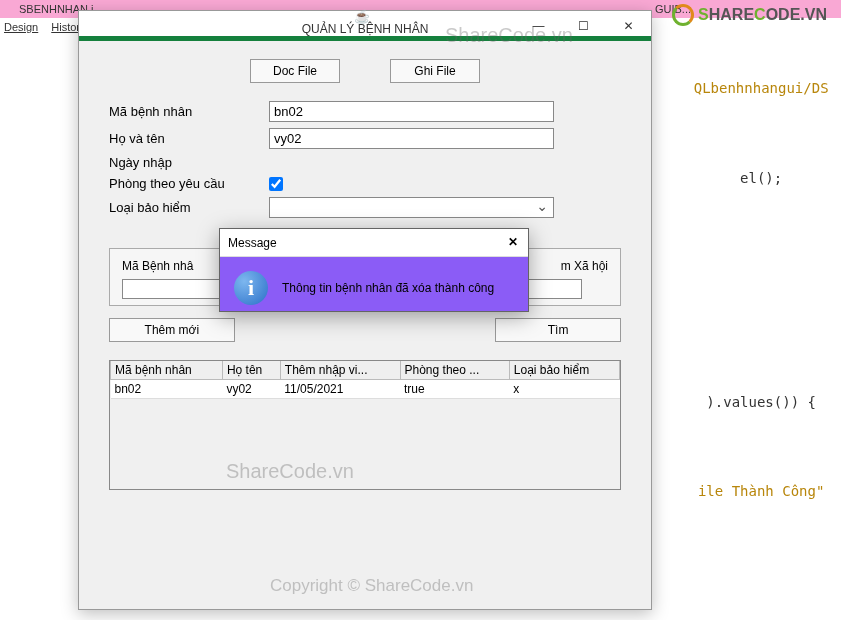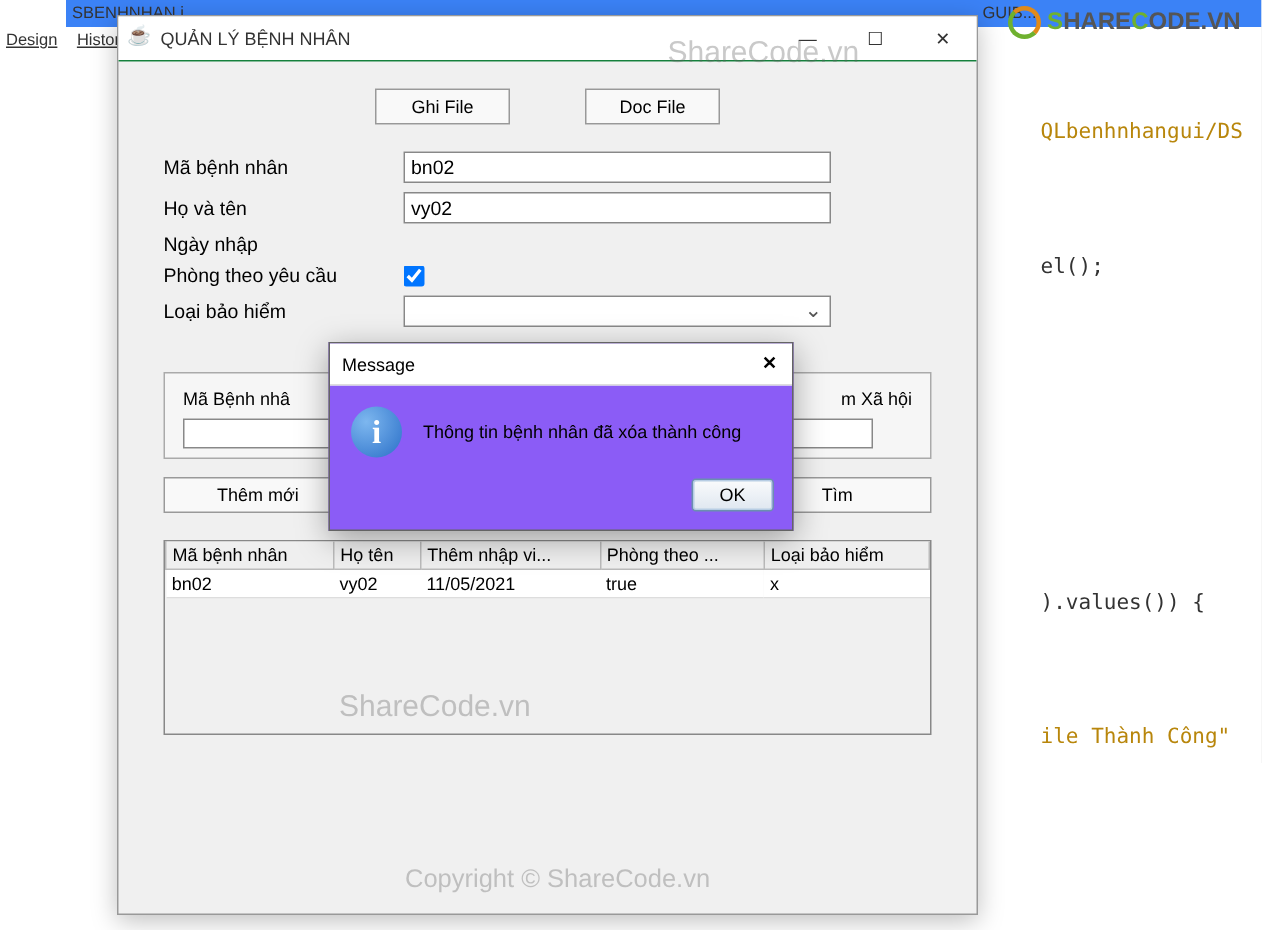--- a/index.html
+++ b/index.html
@@ -13,28 +13,27 @@
     position: relative;
   }
   .bg-ide {
     position: absolute;
     top: 0; left: 0; right: 0; bottom: 0;
     background: #fff;
   }
   .bg-tabs {
     position: absolute;
     top: 0; left: 0; right: 0; height: 18px;
-    background: #3b82f6;
+    background: #f9a8d4;
     font-size: 11px;
     display: flex;
     align-items: center;
-    padding-left: 4px;
+    padding-left: 19px;
     color: #333;
     gap: 30px;
-    margin-left: 44px;
   }
   .bg-toolbar {
     position: absolute;
     top: 18px; left: 0; height: 18px;
     display: flex;
     font-size: 11px;
     color: #333;
     gap: 13px;
     padding-left: 4px;
     align-items: center;
@@ -42,20 +41,21 @@
   }
   .bg-code {
     position: absolute;
     top: 55px;
     left: 660px;
     font-family: "Consolas", monospace;
     font-size: 14px;
     color: #333;
     line-height: 1.6;
     white-space: pre;
+    text-align: center;
   }
   .bg-code .type { color: #b8860b; }
   .bg-code .str { color: #b8860b; }
   .logo {
     position: absolute;
     top: 4px; right: 14px;
     font-size: 16px;
     font-weight: bold;
     color: #555;
     display: flex;
@@ -80,22 +80,23 @@
     background: #f0f0f0;
     border: 1px solid #999;
     box-shadow: 0 4px 16px rgba(0,0,0,0.25);
   }
   .titlebar {
     height: 30px;
     background: #fff;
     display: flex;
     align-items: center;
     padding: 0 6px;
-    border-bottom: 1px solid #15803d;
-    position: relative;
+    border-bottom: 5px solid #15803d;
+    position: relative;
+    flex-direction: column;
   }
   .titlebar .java-icon {
     width: 16px; height: 16px;
     margin-right: 6px;
     position: relative;
   }
   .titlebar .java-icon::before {
     content: "☕";
     font-size: 13px;
     position: absolute;
@@ -337,22 +338,22 @@
     <span class="java-icon"></span>
     <span class="title">QUẢN LÝ BỆNH NHÂN</span>
     <div class="win-controls">
       <div class="win-btn">—</div>
       <div class="win-btn">☐</div>
       <div class="win-btn close">✕</div>
     </div>
   </div>
   <div class="content">
     <div class="top-buttons">
+      <button class="btn">Doc File</button>
       <button class="btn">Ghi File</button>
-      <button class="btn">Doc File</button>
     </div>
 
     <div class="form-row">
       <div class="form-label">Mã bệnh nhân</div>
       <input class="form-input" value="bn02" style="">
     </div>
     <div class="form-row">
       <div class="form-label">Họ và tên</div>
       <input class="form-input" value="vy02" style="">
     </div>
@@ -414,20 +415,17 @@
 
 <div class="dialog">
   <div class="dialog-title">
     <span>Message</span>
     <div class="dialog-close">✕</div>
   </div>
   <div class="dialog-body">
     <div class="info-icon">i</div>
     <div>Thông tin bệnh nhân đã xóa thành công</div>
   </div>
-  <div class="dialog-footer">
-    <button class="ok-btn">OK</button>
-  </div>
 </div>
 
 <div class="watermark wm1">ShareCode.vn</div>
 <div class="watermark wm2">ShareCode.vn</div>
 <div class="watermark wm3">Copyright © ShareCode.vn</div>
 
 </body></html>

